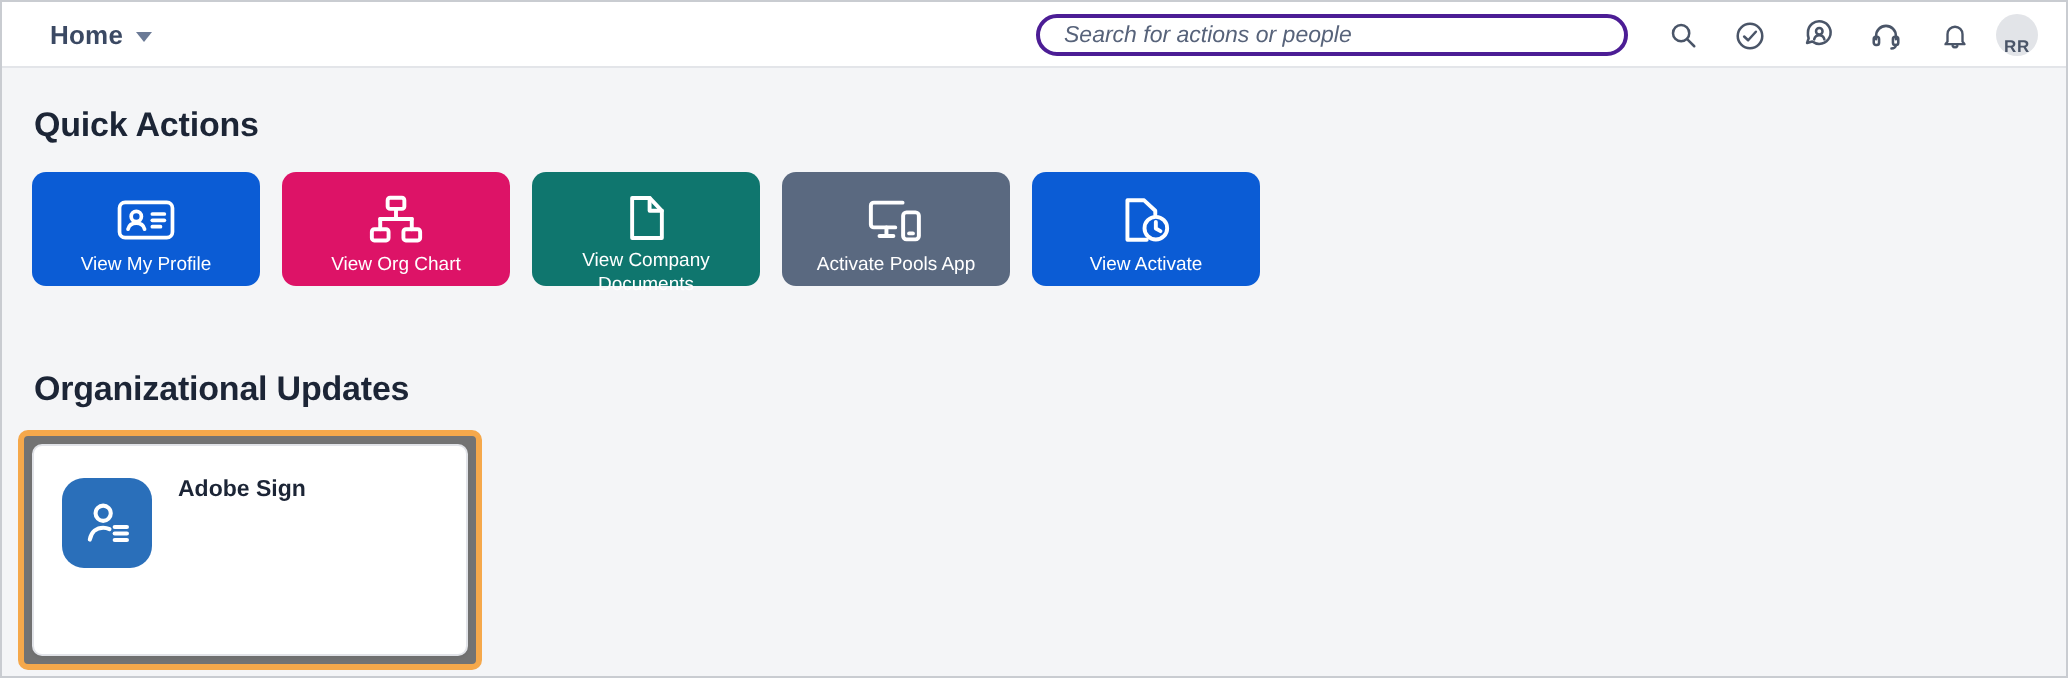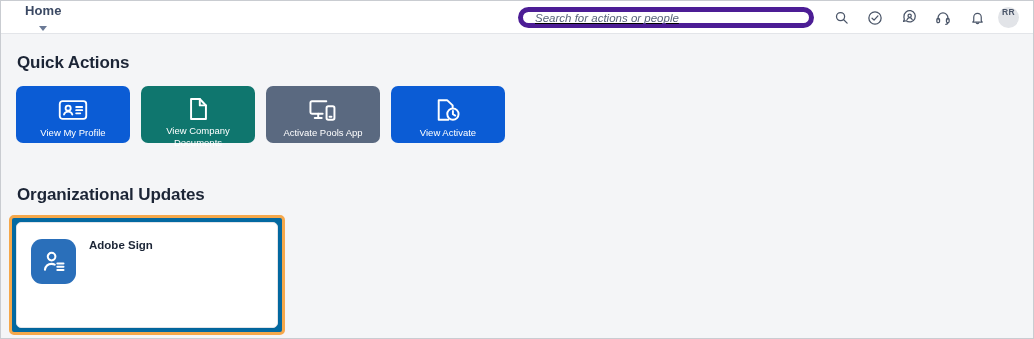--- a/index.html
+++ b/index.html
@@ -37,21 +37,20 @@
     display: flex;
     align-items: center;
     box-sizing: border-box;
   }
   .home-menu {
     display: flex;
     align-items: center;
     gap: 6px;
     margin-left: 24px;
     cursor: pointer;
-    flex-direction: column;
   }
   .home-label {
     font-size: 13px;
     font-weight: bold;
     color: #3b4963;
     letter-spacing: .1px;
   }
   .caret {
     width: 0;
     height: 0;
@@ -67,29 +66,28 @@
     top: 0;
     height: 33px;
     display: flex;
     align-items: center;
     gap: 0px;
   }
 
   .search-wrap {
     width: 296px;
     height: 21px;
-    border: 5px solid #4c1d95;
+    border: 2px solid #4c1d95;
     border-radius: 11px;
     background: #ffffff;
     display: flex;
     align-items: center;
     padding: 0 12px;
     box-sizing: border-box;
     margin-right: 10px;
-    text-decoration: underline;
   }
   .search-input {
     border: none;
     outline: none;
     background: transparent;
     width: 100%;
     font-family: "Liberation Sans", sans-serif;
     font-size: 11.5px;
     font-style: italic;
     color: #4a5568;
@@ -113,21 +111,21 @@
 
   .avatar {
     width: 21px;
     height: 21px;
     border-radius: 50%;
     background: #e2e4e8;
     color: #4a5568;
     font-size: 8.5px;
     font-weight: bold;
     display: flex;
-    align-items: flex-start;
+    align-items: flex-end;
     justify-content: center;
     margin-left: 4px;
     margin-right: 6px;
     cursor: pointer;
     letter-spacing: .3px;
   }
 
   
   .content {
     position: absolute;
@@ -185,26 +183,26 @@
     line-height: 12px;
     width: 100px;
     font-weight: normal;
   }
 
   
   .ou-highlight {
     position: absolute;
     left: 8px;
     top: 180px;
-    width: 276px;
+    width: 232px;
     height: 120px;
     border: 3px solid #f5a84b;
     border-radius: 5px;
     box-sizing: border-box;
-    background: #0369a1;
+    background: #737373;
     padding: 4px;
   }
   .ou-card {
     width: 100%;
     height: 100%;
     background: #ffffff;
     border: 1px solid #e1e3e8;
     border-radius: 5px;
     box-sizing: border-box;
     box-shadow: 0 1px 2px rgba(0,0,0,.05);
@@ -309,20 +307,34 @@
             <circle cx="11.5" cy="11" r="2.9"></circle>
             <path d="M6.8 18.2c.6-2.3 2.5-3.4 4.7-3.4s4.1 1.1 4.7 3.4"></path>
             <line x1="20.6" y1="9.6" x2="27.4" y2="9.6"></line>
             <line x1="20.6" y1="13.2" x2="27.4" y2="13.2"></line>
             <line x1="20.6" y1="16.8" x2="25.2" y2="16.8"></line>
           </svg>
         </span>
         <span class="tile-label">View My Profile</span>
       </div>
 
+      <div class="tile" style="background:#dd1367">
+        <span class="tile-icon">
+          <svg width="28" height="26" viewBox="0 0 30 28" fill="none" stroke="#ffffff" stroke-width="2.1" stroke-linecap="round" stroke-linejoin="round">
+            <rect x="10.5" y="2" width="9" height="6" rx="1.3"></rect>
+            <rect x="2" y="19" width="9" height="6" rx="1.3"></rect>
+            <rect x="19" y="19" width="9" height="6" rx="1.3"></rect>
+            <line x1="15" y1="8" x2="15" y2="13.5"></line>
+            <line x1="6.5" y1="13.5" x2="23.5" y2="13.5"></line>
+            <line x1="6.5" y1="13.5" x2="6.5" y2="19"></line>
+            <line x1="23.5" y1="13.5" x2="23.5" y2="19"></line>
+          </svg>
+        </span>
+        <span class="tile-label">View Org Chart</span>
+      </div>
 
       <div class="tile" style="background:#0f766e">
         <span class="tile-icon">
           <svg width="21" height="26" viewBox="0 0 22 28" fill="none" stroke="#ffffff" stroke-width="2.1" stroke-linecap="round" stroke-linejoin="round">
             <path d="M3 3.2h9.4L19 10.2V24.8H3z"></path>
             <path d="M12.4 3.2v6.9H19"></path>
           </svg>
         </span>
         <span class="tile-label">View Company Documents</span>
       </div>

